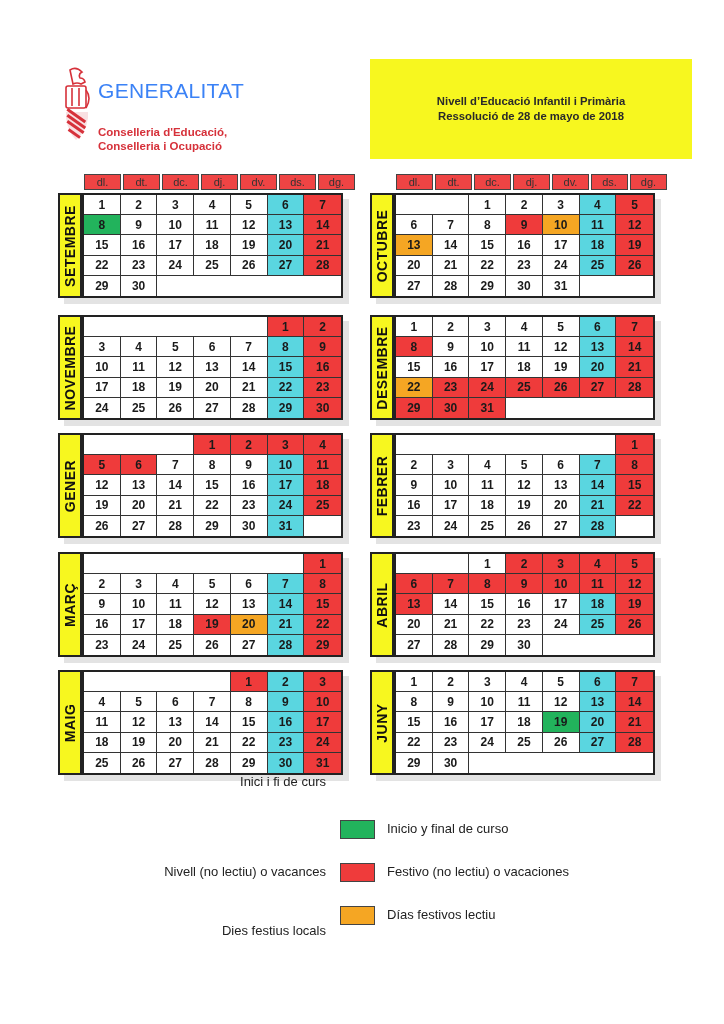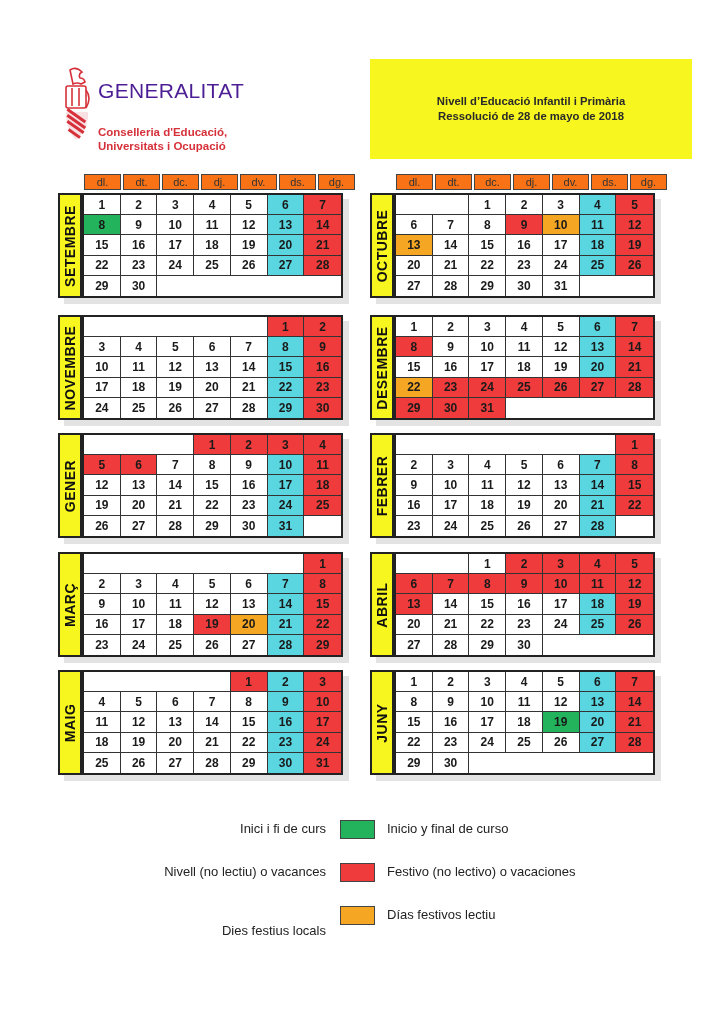--- a/index.html
+++ b/index.html
@@ -1,24 +1,24 @@
 <!DOCTYPE html>
 <html><head>
 <meta charset="utf-8">
 <style>
   html, body { margin:0; padding:0; background:#ffffff; }
   body { width:724px; height:1024px; position:relative; overflow:hidden; font-family:"Liberation Sans", sans-serif; }
   .logo { position:absolute; left:62px; top:66px; width:180px; height:100px; }
   .logo-emblem { position:absolute; left:0; top:0; width:30px; height:76px; }
-  .logo-title { position:absolute; left:36px; top:14px; color:#4c1d95; font-size:21px; line-height:21px; letter-spacing:0.3px; font-weight:normal; }
+  .logo-title { position:absolute; left:36px; top:14px; color:#3b82f6; font-size:21px; line-height:21px; letter-spacing:0.3px; font-weight:normal; }
   .logo-sub { position:absolute; left:36px; top:59px; color:#d6313a; font-size:11.5px; line-height:14px; font-weight:bold; }
   .title-box { position:absolute; left:370px; top:59px; width:322px; height:100px; background:#f7f71f; display:flex; flex-direction:column; justify-content:center; align-items:center; }
   .title-box div { font-weight:bold; font-size:11.3px; line-height:15px; color:#2a2a2a; text-align:center; white-space:nowrap; }
   .dow-row { position:absolute; top:174px; height:16px; display:flex; }
-  .dow { width:35px; height:14px; margin-right:2px; background:#f97316; border:1px solid #444; box-sizing:content-box; font-size:11px; text-align:center; line-height:14px; color:#333; }
+  .dow { width:35px; height:14px; margin-right:2px; background:#ef4444; border:1px solid #444; box-sizing:content-box; font-size:11px; text-align:center; line-height:14px; color:#333; }
   .month { position:absolute; height:105px; }
   .month .shadow { position:absolute; left:6px; top:6px; right:-6px; bottom:-6px; background:#e3e3e3; }
   .month .label { position:absolute; left:0; top:0; width:24px; height:100%; background:#f7f71f; border:2px solid #222; box-sizing:border-box; }
   .month .label span { position:absolute; left:50%; top:50%; transform:translate(-50%,-50%) rotate(-90deg); font-weight:bold; font-size:14px; color:#111; white-space:nowrap; letter-spacing:0.5px; }
   .month .grid { position:absolute; left:24px; top:0; width:261px; height:100%; border:2px solid #222; box-sizing:border-box; background:#fff; display:grid; grid-template-columns:repeat(7,1fr); grid-template-rows:repeat(5,1fr); }
   .cell { border-right:1px solid #333; border-bottom:1px solid #333; font-weight:bold; font-size:12px; display:flex; align-items:center; justify-content:center; color:#1a1a1a; position:relative; }
   .c-sat { background:#5ad6e0; }
   .c-hol { background:#ef3b3b; }
   .c-start { background:#22b35c; }
   .c-local { background:#f5a623; }
@@ -45,21 +45,21 @@
       <rect x="3" y="54" width="22" height="3" transform="rotate(35 14 56)"></rect>
       <rect x="3" y="60" width="20" height="3" transform="rotate(35 14 62)"></rect>
       <rect x="5" y="66" width="14" height="3" transform="rotate(35 12 68)"></rect>
     </g>
   </svg>
   <div class="logo-title">
     <div>GENERALITAT</div>
   </div>
   <div class="logo-sub">
     <div>Conselleria d'Educació,</div>
-    <div>Universitats i Ocupació</div>
+    <div>Conselleria i Ocupació</div>
   </div>
 </div>
 
 <div class="title-box">
   <div>Nivell d’Educació Infantil i Primària</div>
   <div>Ressolució de 28 de mayo de 2018</div>
 </div>
 
 <div class="dow-row" style="left:84px">
     <div class="dow">dl.</div>
@@ -472,22 +472,22 @@
         <div class="cell c-sat">27</div>
         <div class="cell c-hol" style="border-right: none;">28</div>
         <div class="cell " style="border-bottom: none;">29</div>
         <div class="cell " style="border-bottom: none;">30</div>
         <div class="cell" style="grid-column: span 5; border-right: none; border-bottom: none;"></div>
       </div>
     </div>
   </div>
 
 <div class="legend" id="legend">
-    <div class="lg-left" style="left: 26px; top: 821px; text-align: right;">Inici i fi de curs</div>
+    <div class="lg-left" style="left: 26px; top: 774px; text-align: right;">Inici i fi de curs</div>
     <div class="lg-swatch" style="left: 340px; top: 820px; background: rgb(34, 179, 92);"></div>
     <div class="lg-right" style="left: 387px; top: 821px;">Inicio y final de curso</div>
     <div class="lg-left" style="left: 26px; top: 864px;">Nivell (no lectiu) o vacances</div>
     <div class="lg-swatch" style="left: 340px; top: 863px; background: rgb(239, 59, 59);"></div>
-    <div class="lg-right" style="left: 387px; top: 864px;">Festivo (no lectivo) o vacaciones</div>
+    <div class="lg-right" style="left: 387px; top: 864px;">Festivo (no lectiu) o vacaciones</div>
     <div class="lg-left" style="left: 26px; top: 907px; margin-top: 16px;">Dies festius locals</div>
     <div class="lg-swatch" style="left: 340px; top: 906px; background: rgb(245, 166, 35);"></div>
     <div class="lg-right" style="left: 387px; top: 907px;">Días festivos lectiu</div>
   </div>
 
 </body></html>

